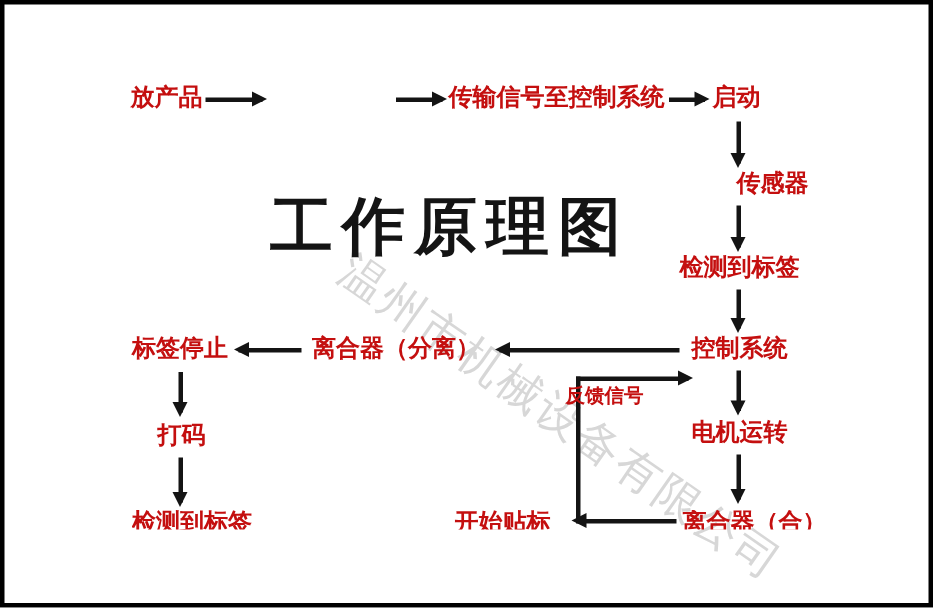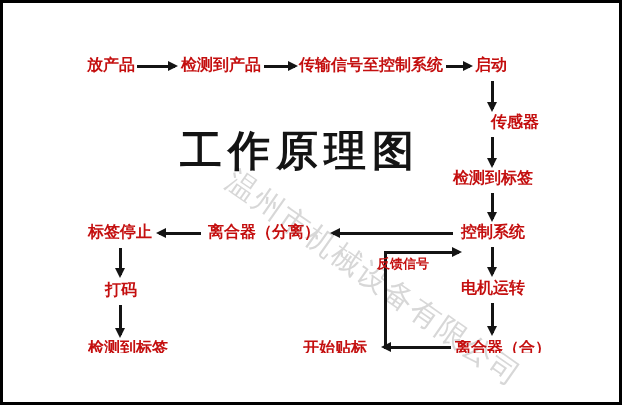--- a/index.html
+++ b/index.html
@@ -50,21 +50,20 @@
 <body>
 
 <div class="canvas">
 
   <div class="wm">温州市机械设备有限公司</div>
 
   <div class="title">工作原理图</div>
 
   <span class="node" style="left:84px; top:54px">放产品</span>
   <div class="ha r" style="left:134px; top:62px; width:38px"></div>
-  <span class="node" style="left:178px; top:54px">检测到产品</span>
   <div class="ha r" style="left:261px; top:62px; width:31px"></div>
   <span class="node" style="left:296px; top:54px">传输信号至控制系统</span>
   <div class="ha r" style="left:443px; top:62px; width:24px"></div>
   <span class="node" style="left:472px; top:54px">启动</span>
 
   <div class="va d" style="left:488px; top:78px; height:28px"></div>
   <span class="node" style="left:488px; top:111px">传感器</span>
   <div class="va d" style="left:488px; top:134px; height:28px"></div>
   <span class="node" style="left:450px; top:167px">检测到标签</span>
   <div class="va d" style="left:488px; top:190px; height:26px"></div>

